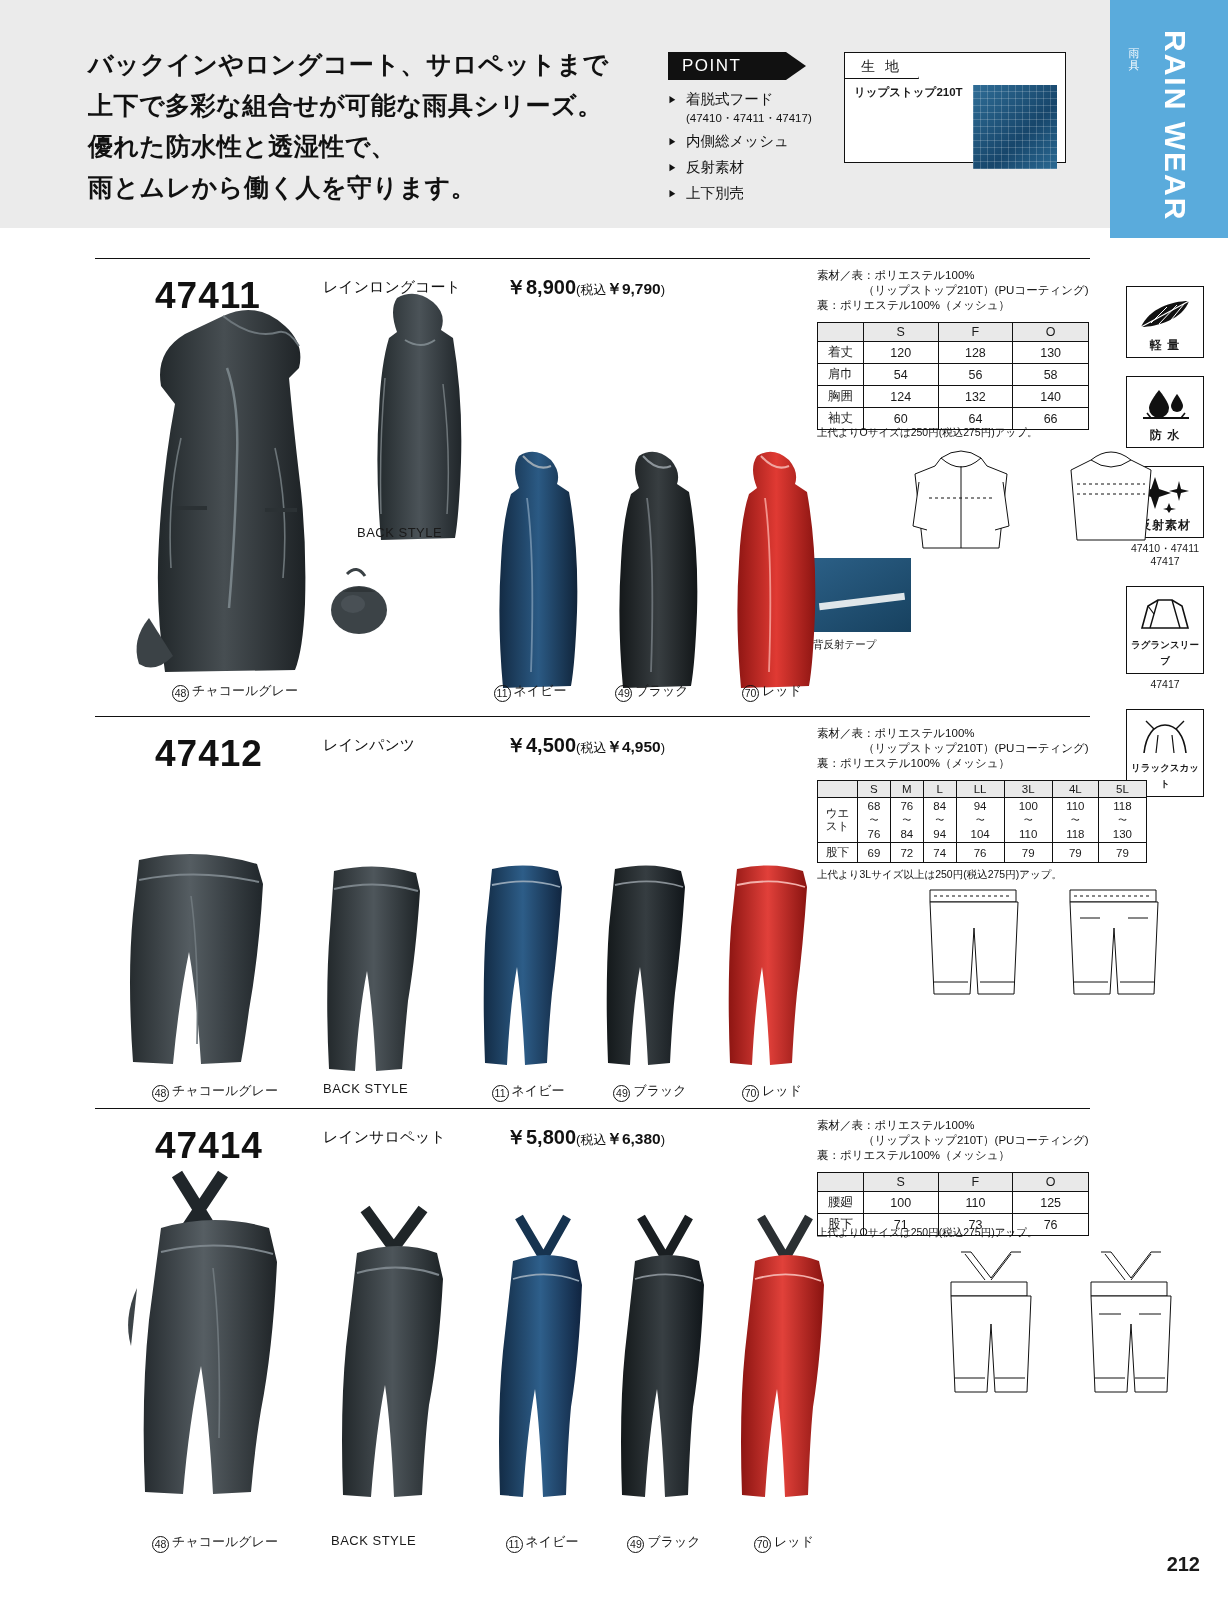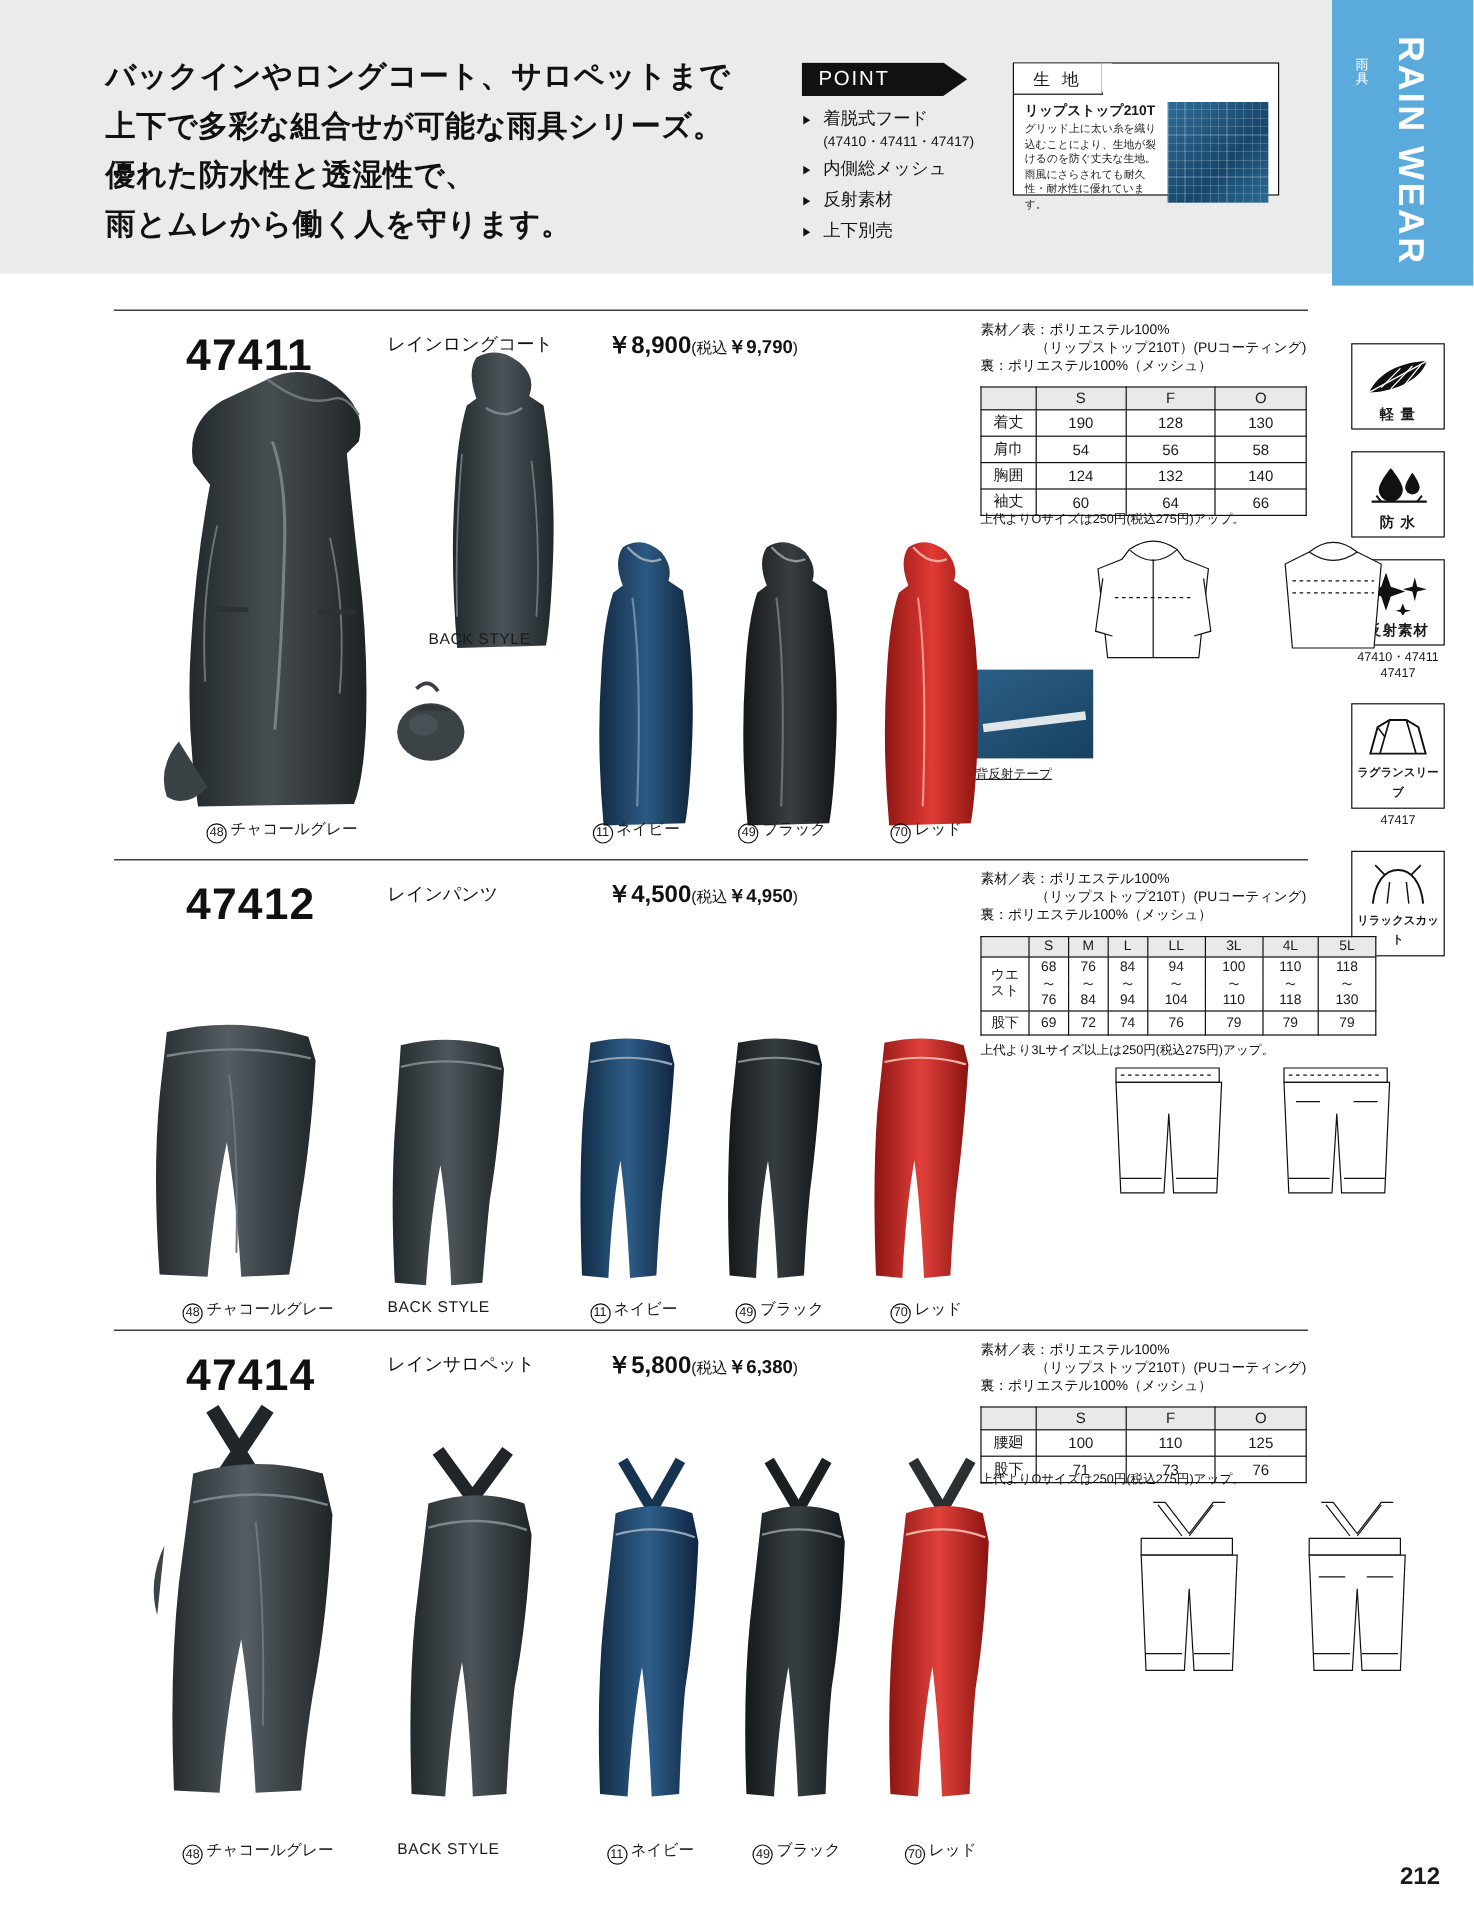--- a/index.html
+++ b/index.html
@@ -121,21 +121,21 @@
     margin-right:3px; vertical-align:-2px;
   }
   .backstyle { position:absolute; font-size:13px; letter-spacing:0.5px; }
 
   
   .art { position:absolute; }
   .pagenum { position:absolute; right:28px; bottom:24px; font-size:20px; font-weight:bold; }
 
   .lineart { position:absolute; }
   .tapebox { position:absolute; }
-  .tapecap { position:absolute; font-size:10.5px;text-decoration:underline; }
+  .tapecap { position:absolute; font-size:10.5px; }
 </style>
 </head>
 <body>
 
 <div class="header">
   <div class="header-copy">
     <div>バックインやロングコート、サロペットまで</div>
     <div>上下で多彩な組合せが可能な雨具シリーズ。</div>
     <div>優れた防水性と透湿性で、</div>
     <div>雨とムレから働く人を守ります。</div>
@@ -150,21 +150,20 @@
       <div class="point-sub">(47410・47411・47417)</div>
       <div class="point-item">内側総メッシュ</div>
       <div class="point-item">反射素材</div>
       <div class="point-item">上下別売</div>
     </div>
   </div>
 
   <div class="fabric-box">
     <div class="fabric-title">生 地</div>
     <div class="fabric-name">リップストップ210T</div>
-    <div class="fabric-desc">グリッド上に太い糸を織り込むことにより、生地が裂けるのを防ぐ丈夫な生地。雨風にさらされても耐久性・耐水性に優れています。</div>
     <div class="fabric-swatch"></div>
   </div>
 </div>
 
 <div class="right-tab">
   <div class="vert-jp">雨 具</div>
   <div class="vert-en">RAIN WEAR</div>
 </div>
 
 <div class="icon-rail">
@@ -248,21 +247,21 @@
       <tr>
         <th class="rowh"></th>
         <th style="width:75px">S</th>
         <th style="width:75px">F</th>
         <th style="width:76px">O</th>
       </tr>
     </thead>
     <tbody>
       <tr>
         <th>着丈</th>
-        <td>190</td>
+        <td>120</td>
         <td>128</td>
         <td>130</td>
       </tr>
       <tr>
         <th>肩巾</th>
         <td>54</td>
         <td>56</td>
         <td>58</td>
       </tr>
       <tr>

